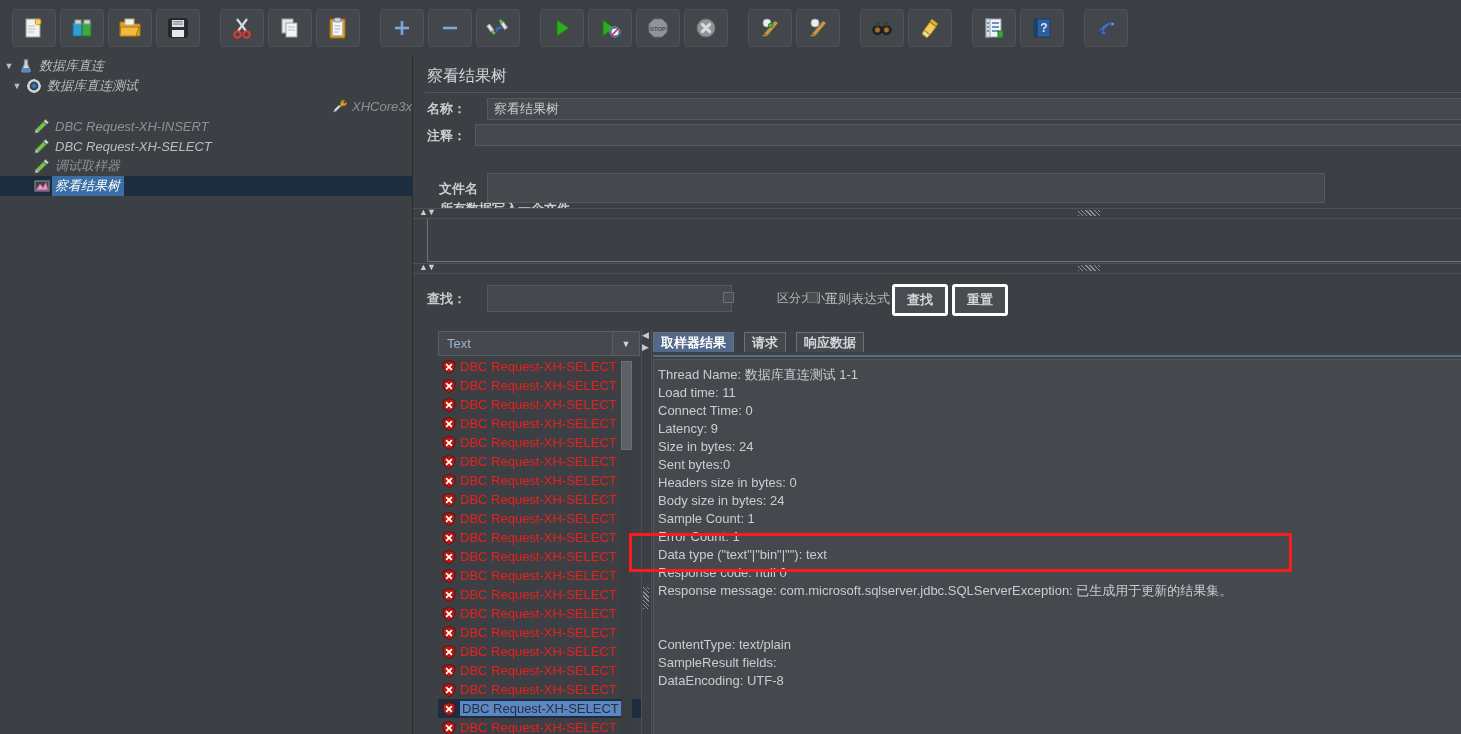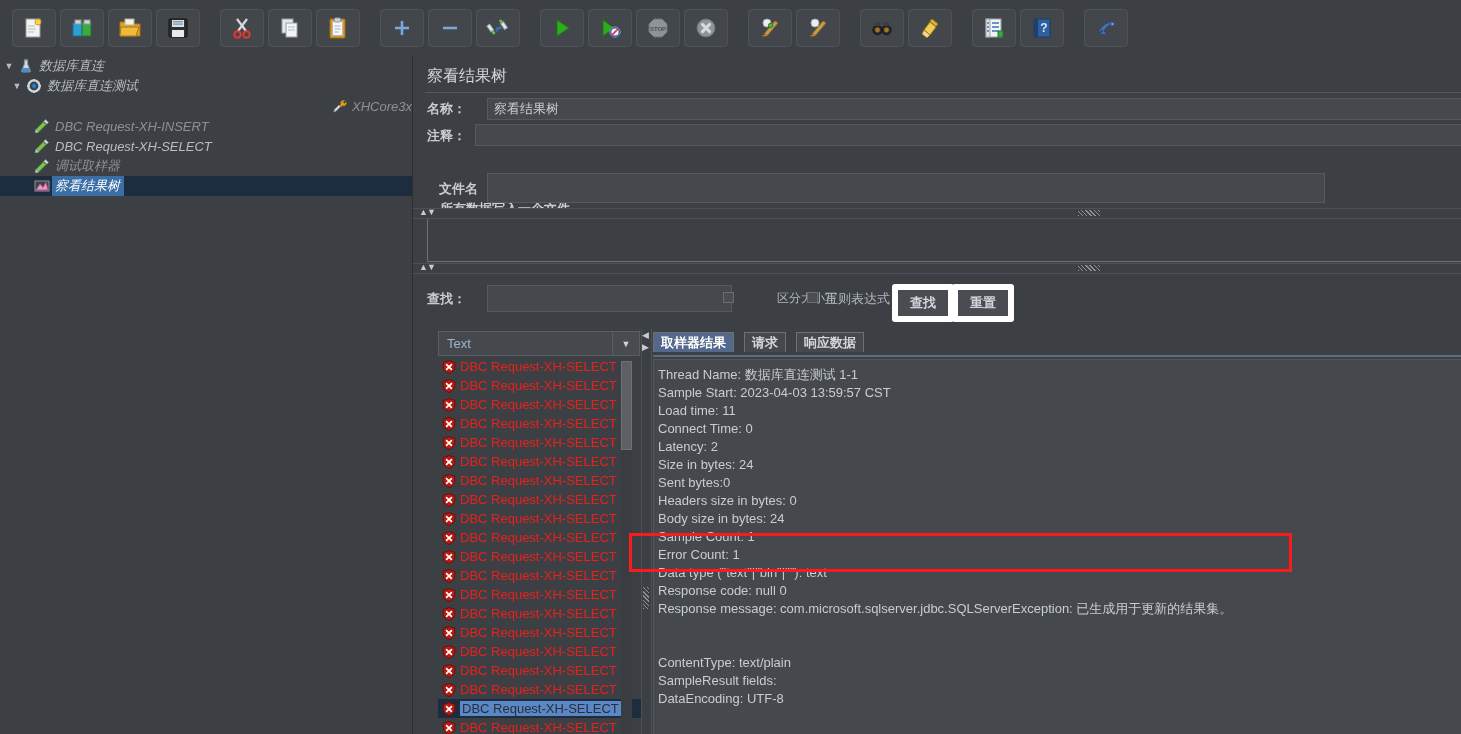--- a/index.html
+++ b/index.html
@@ -79,21 +79,21 @@
     position:absolute;height:9px;background:#3c4044;border-top:1px solid #4d5155;border-bottom:1px solid #4d5155;
   }
   .splitter .arrows{position:absolute;left:6px;top:-1px;font-size:9px;color:#c8cbcf;letter-spacing:-1px;line-height:9px;}
   .splitter .grip{position:absolute;top:1px;width:22px;height:6px;
      background:repeating-linear-gradient(45deg,#8e9297 0 1px,transparent 1px 3px);}
 
   
   .findbar{position:absolute;left:0;top:222px;width:1049px;height:41px;}
   .cb{width:11px;height:11px;background:#4a4e52;border:1px solid #6a6e72;display:inline-block;box-sizing:border-box;}
   .btn{
-    background:#494d51;border:6px solid #ffffff;border-radius:3px;
+    background:#494d51;border:3px solid #ffffff;border-radius:3px;
     font-size:13px;color:#d2d5d9;font-weight:bold;
     height:26px;display:flex;align-items:center;justify-content:center;
   }
 
   
   .combo{
     position:absolute;left:25px;top:275px;width:202px;height:25px;
     background:#45494d;border:1px solid #5a5e62;box-sizing:border-box;
     display:flex;align-items:center;
   }
@@ -689,24 +689,23 @@
 
     <div class="tabbar">
       <div class="tab active" style="left:0;">取样器结果</div>
       <div class="tab" style="left:91px;">请求</div>
       <div class="tab" style="left:143px;">响应数据</div>
     </div>
     <div class="tabline"></div>
 
     <div class="detail">
         <div class="dline">Thread Name: 数据库直连测试 1-1</div>
-        <div class="dline">Sample Start: 2023-04-03 13:59:57 CST</div>
         <div class="dline">Load time: 11</div>
         <div class="dline">Connect Time: 0</div>
-        <div class="dline">Latency: 2</div>
+        <div class="dline">Latency: 9</div>
         <div class="dline">Size in bytes: 24</div>
         <div class="dline">Sent bytes:0</div>
         <div class="dline">Headers size in bytes: 0</div>
         <div class="dline">Body size in bytes: 24</div>
         <div class="dline">Sample Count: 1</div>
         <div class="dline">Error Count: 1</div>
         <div class="dline">Data type ("text"|"bin"|""): text</div>
         <div class="dline">Response code: null 0</div>
         <div class="dline">Response message: com.microsoft.sqlserver.jdbc.SQLServerException: 已生成用于更新的结果集。</div>
         <div class="dline blank">&nbsp;</div>

